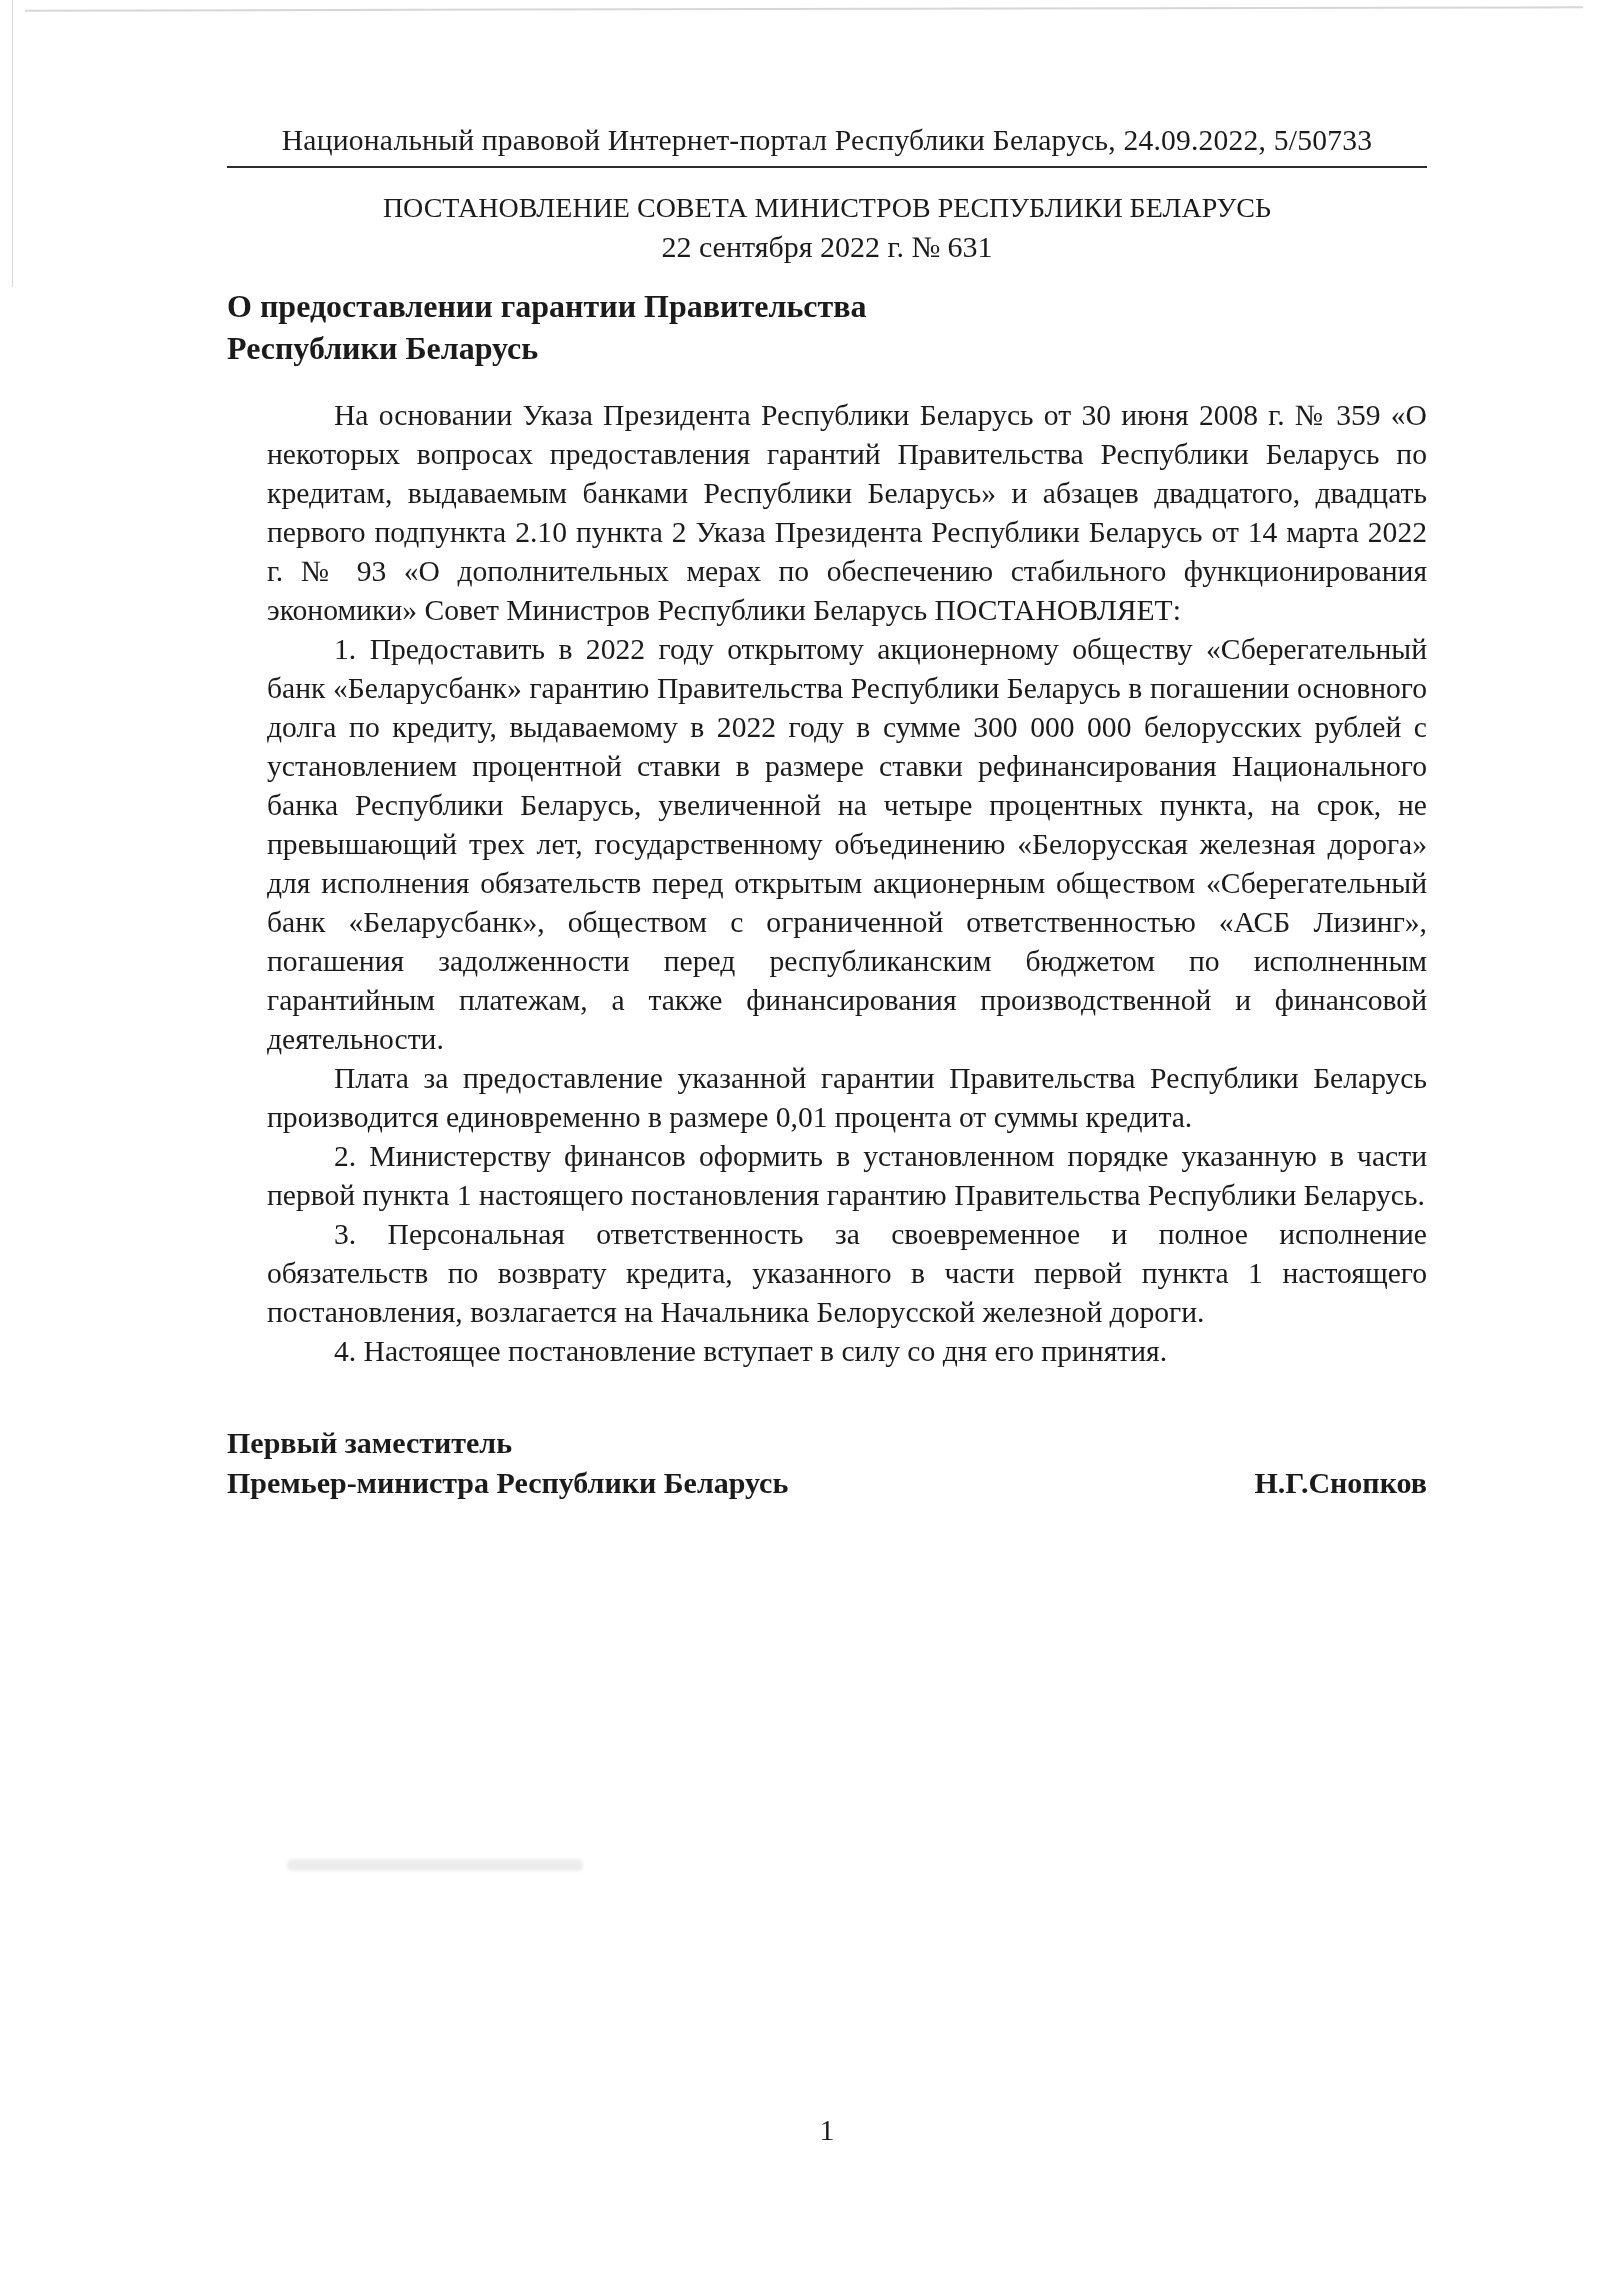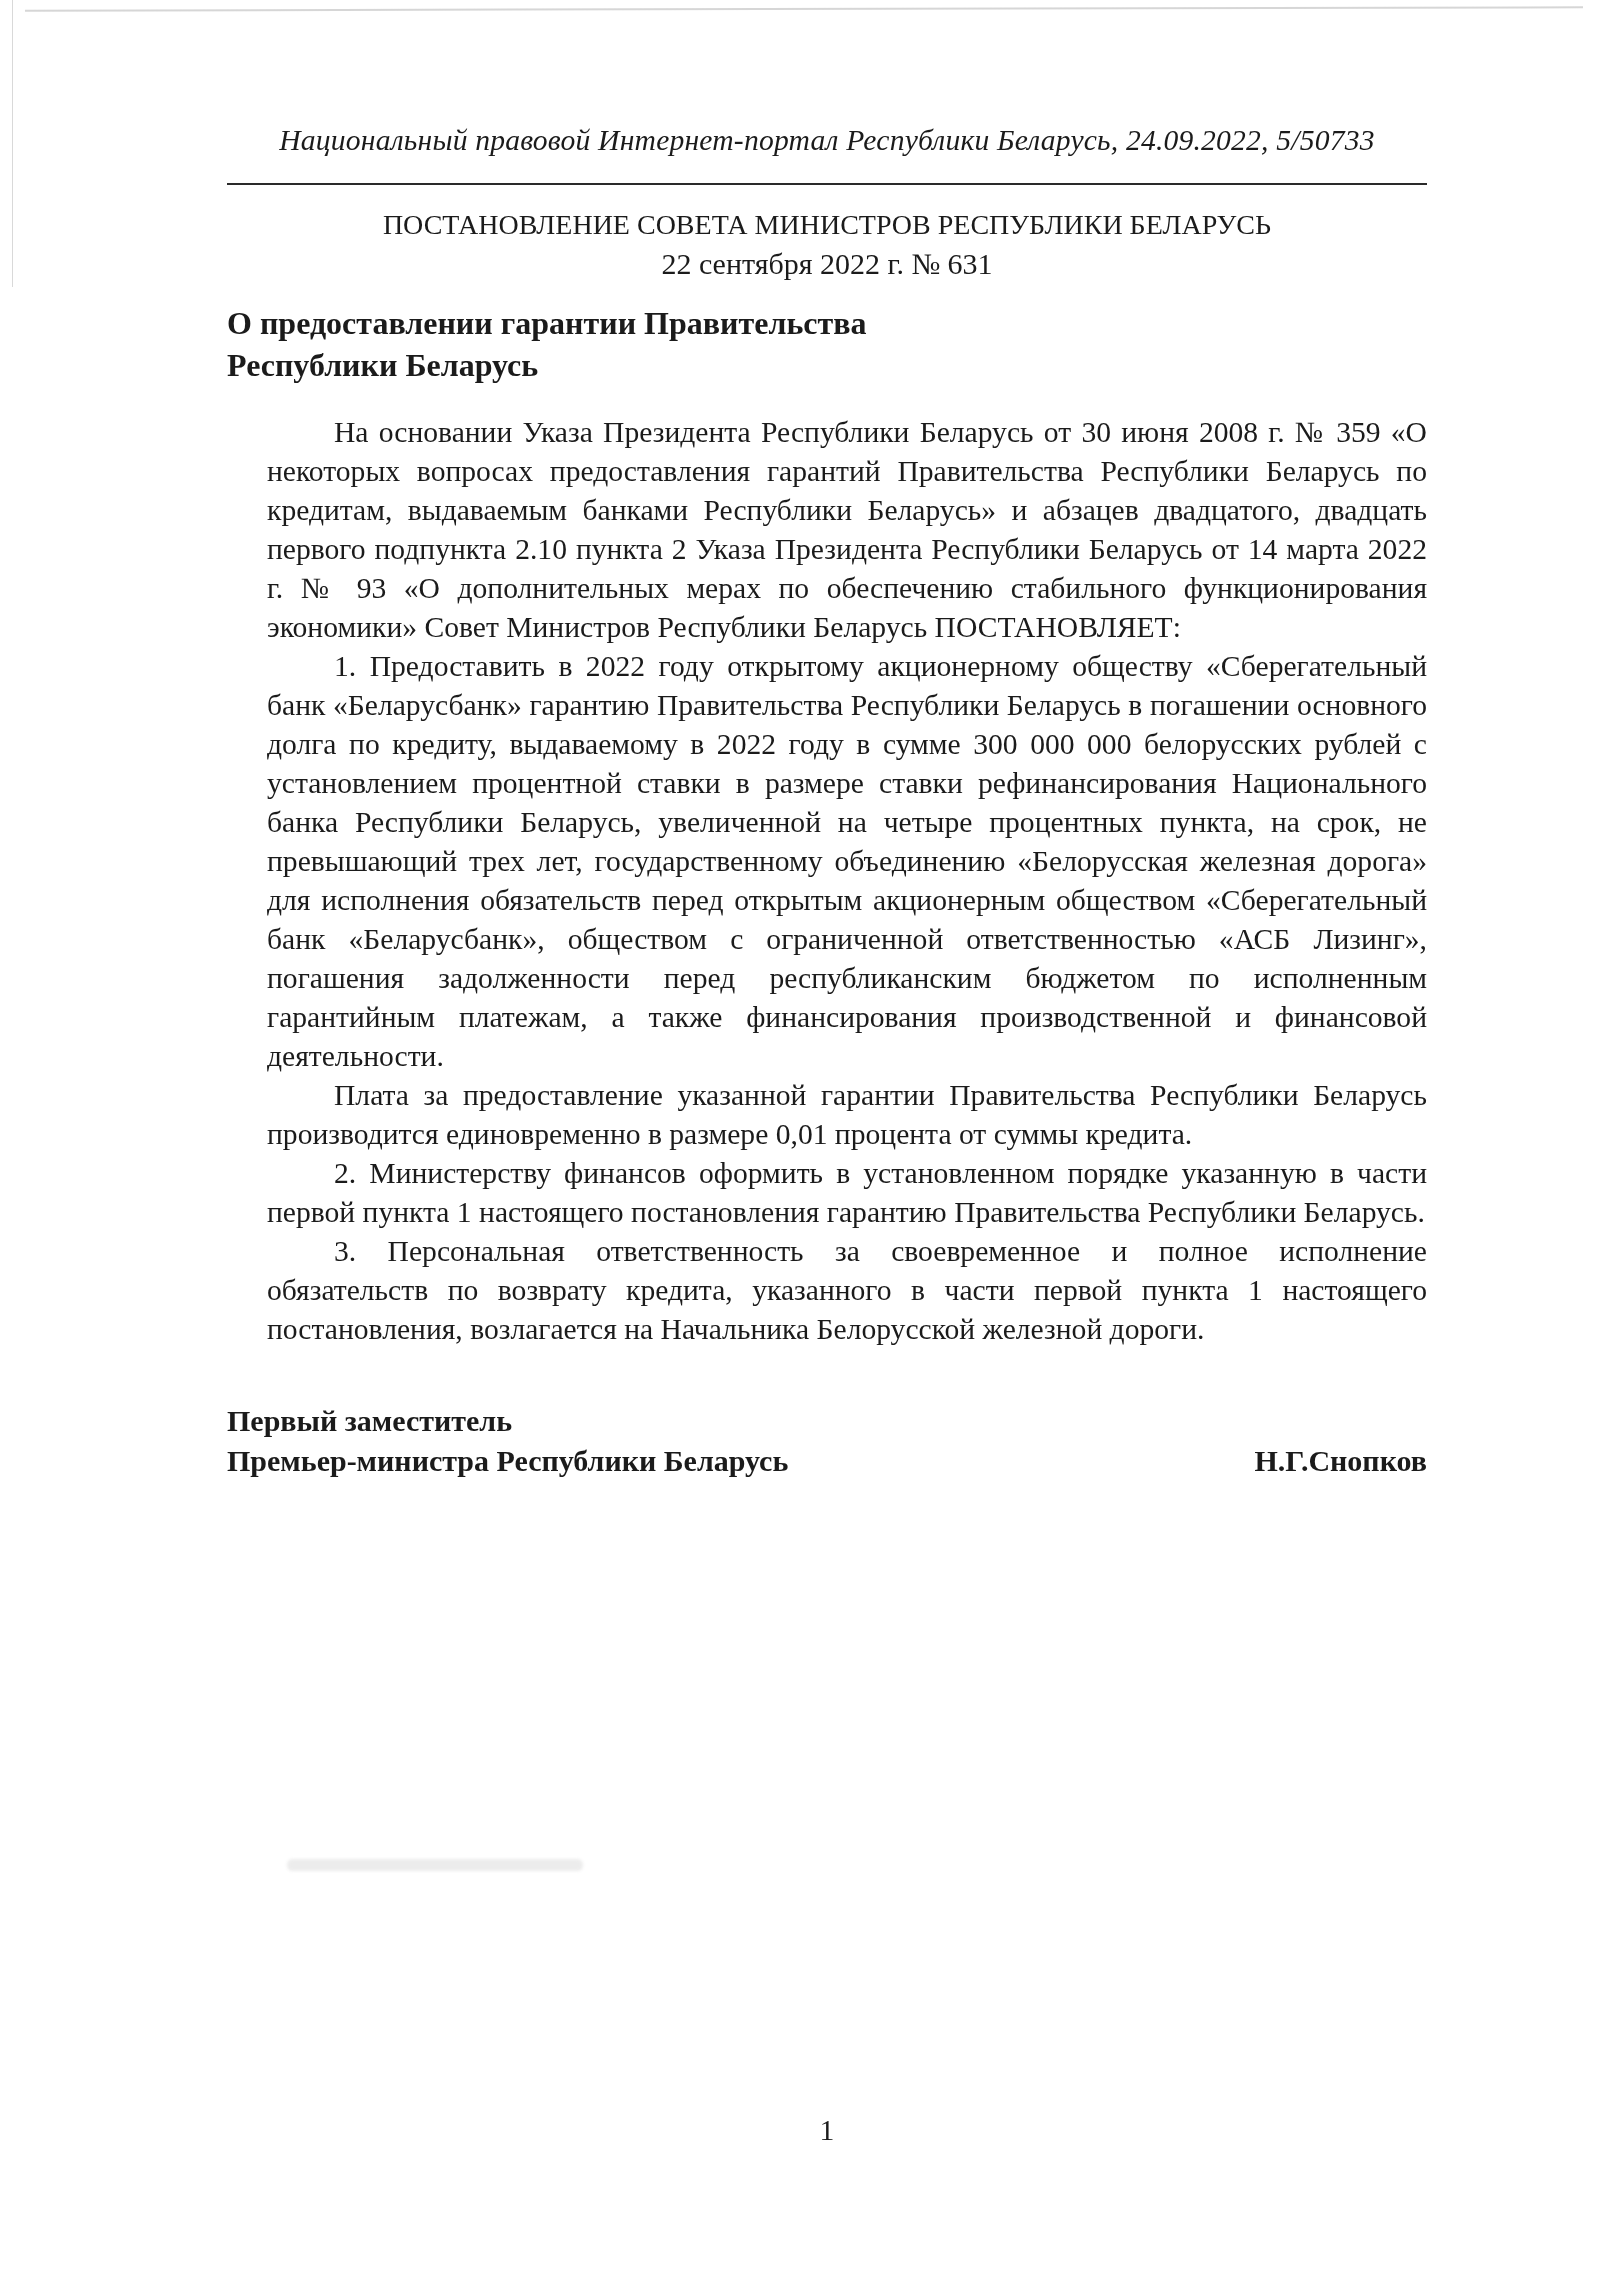--- a/index.html
+++ b/index.html
@@ -41,24 +41,23 @@
     filter: blur(1.8px);
     border-radius: 5.4px;
   }
   .content {
     position: absolute;
     left: 227px;
     top: 124px;
     width: 1200px;
   }
   .doc-header {
-    font-style: italic;
     font-size: 29.6px;
     text-align: center;
-    padding-bottom: 26px;
+    padding-bottom: 9px;
     border-bottom: 2.7px solid #2a2a2a;
     letter-spacing: 0.2px;
     white-space: nowrap;
   }
   .org-line {
     margin-top: 19.7px;
     font-size: 28px;
     line-height: 39px;
     text-align: center;
     white-space: nowrap;
@@ -124,20 +123,21 @@
       <div>О предоставлении гарантии Правительства</div>
       <div>Республики Беларусь</div>
     </div>
 
     <div class="body-text">
       <p>На основании Указа Президента Республики Беларусь от 30 июня 2008 г. № 359 «О некоторых вопросах предоставления гарантий Правительства Республики Беларусь по кредитам, выдаваемым банками Республики Беларусь» и абзацев двадцатого, двадцать первого подпункта 2.10 пункта 2 Указа Президента Республики Беларусь от 14 марта 2022 г. № 93 «О дополнительных мерах по обеспечению стабильного функционирования экономики» Совет Министров Республики Беларусь ПОСТАНОВЛЯЕТ:</p>
       <p>1. Предоставить в 2022 году открытому акционерному обществу «Сберегательный банк «Беларусбанк» гарантию Правительства Республики Беларусь в погашении основного долга по кредиту, выдаваемому в 2022 году в сумме 300 000 000 белорусских рублей с установлением процентной ставки в размере ставки рефинансирования Национального банка Республики Беларусь, увеличенной на четыре процентных пункта, на срок, не превышающий трех лет, государственному объединению «Белорусская железная дорога» для исполнения обязательств перед открытым акционерным обществом «Сберегательный банк «Беларусбанк», обществом с ограниченной ответственностью «АСБ Лизинг», погашения задолженности перед республиканским бюджетом по исполненным гарантийным платежам, а также финансирования производственной и финансовой деятельности.</p>
       <p>Плата за предоставление указанной гарантии Правительства Республики Беларусь производится единовременно в размере 0,01 процента от суммы кредита.</p>
       <p>2. Министерству финансов оформить в установленном порядке указанную в части первой пункта 1 настоящего постановления гарантию Правительства Республики Беларусь.</p>
       <p>3. Персональная ответственность за своевременное и полное исполнение обязательств по возврату кредита, указанного в части первой пункта 1 настоящего постановления, возлагается на Начальника Белорусской железной дороги.</p>
+      <p>4. Настоящее постановление вступает в силу со дня его принятия.</p>
     </div>
 
     <div class="signature">
       <div>
         <div>Первый заместитель</div>
         <div>Премьер-министра Республики Беларусь</div>
       </div>
       <div>Н.Г.Снопков</div>
     </div>
 

